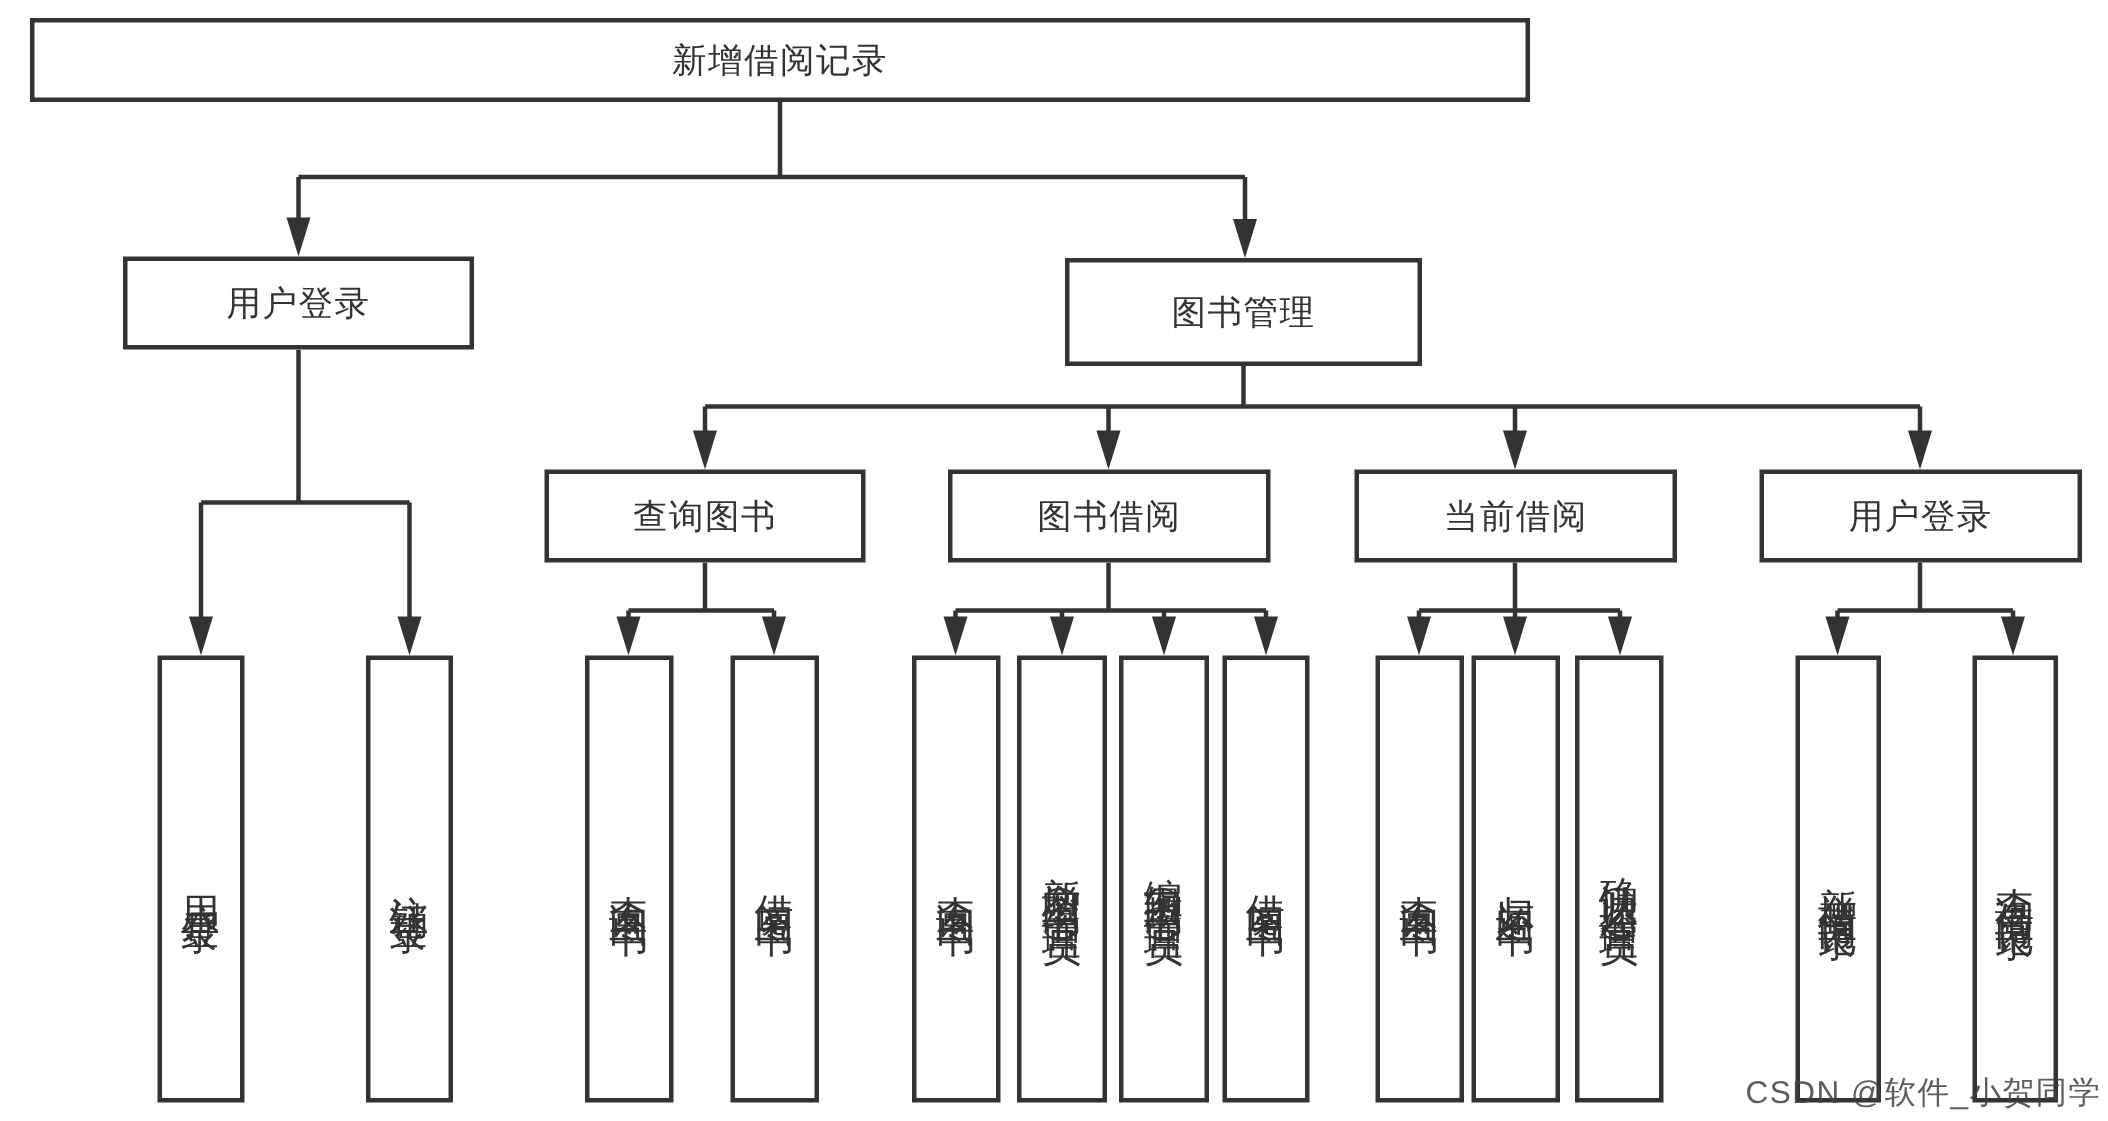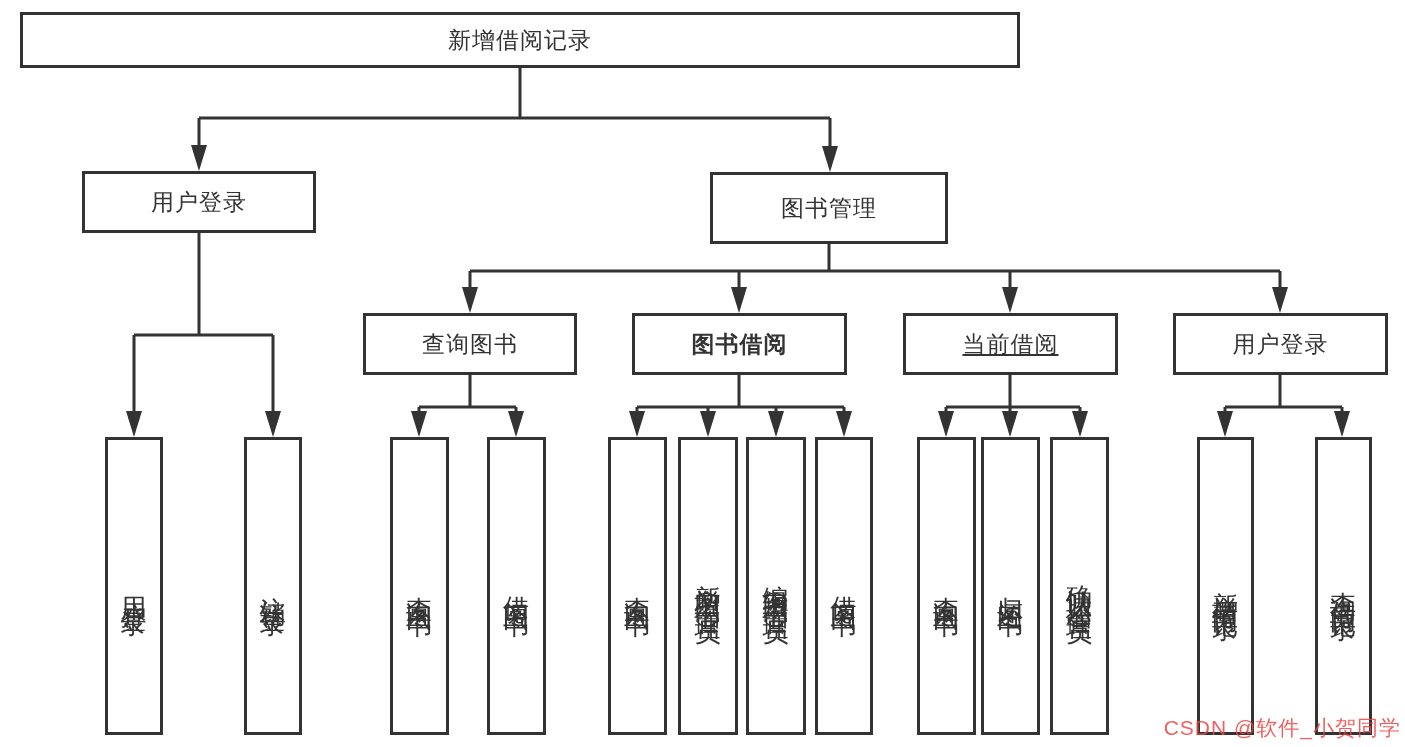--- a/index.html
+++ b/index.html
@@ -107,22 +107,22 @@
     <polygon points="1217,411 1233,411 1225,437"></polygon>
     <polygon points="1334,411 1350,411 1342,437"></polygon>
   </svg>
 
   <div class="node" style="left:20px; top:12px; width:1000px; height:56px;">新增借阅记录</div>
 
   <div class="node" style="left:82px; top:171px; width:234px; height:62px;">用户登录</div>
   <div class="node" style="left:710px; top:172px; width:238px; height:72px;">图书管理</div>
 
   <div class="node" style="left:363px; top:313px; width:214px; height:62px;">查询图书</div>
-  <div class="node" style="left:632px; top:313px; width:215px; height:62px;font-weight:bold;">图书借阅</div>
-  <div class="node" style="left:903px; top:313px; width:215px; height:62px;text-decoration:underline;">当前借阅</div>
+  <div class="node" style="left:632px; top:313px; width:215px; height:62px;">图书借阅</div>
+  <div class="node" style="left:903px; top:313px; width:215px; height:62px;">当前借阅</div>
   <div class="node" style="left:1173px; top:313px; width:215px; height:62px;">用户登录</div>
 
   <div class="node leaf" style="left:105px; top:437px; width:58px; height:298px;">
     <span class="v-label">用户登录</span>
   </div>
   <div class="node leaf" style="left:244px; top:437px; width:58px; height:298px;">
     <span class="v-label">注销登录</span>
   </div>
 
   <div class="node leaf" style="left:390px; top:437px; width:59px; height:298px;">
@@ -155,15 +155,15 @@
     <span class="v-label">确认归还（管理员）</span>
   </div>
 
   <div class="node leaf" style="left:1197px; top:437px; width:57px; height:298px;">
     <span class="v-label">新增借阅记录</span>
   </div>
   <div class="node leaf" style="left:1315px; top:437px; width:57px; height:298px;">
     <span class="v-label">查询借阅记录</span>
   </div>
 
-  <div class="watermark" style="color: #ef4444;">CSDN @软件_小贺同学</div>
+  <div class="watermark" style="color: #404040;">CSDN @软件_小贺同学</div>
 
 </div>
 
 </body></html>

